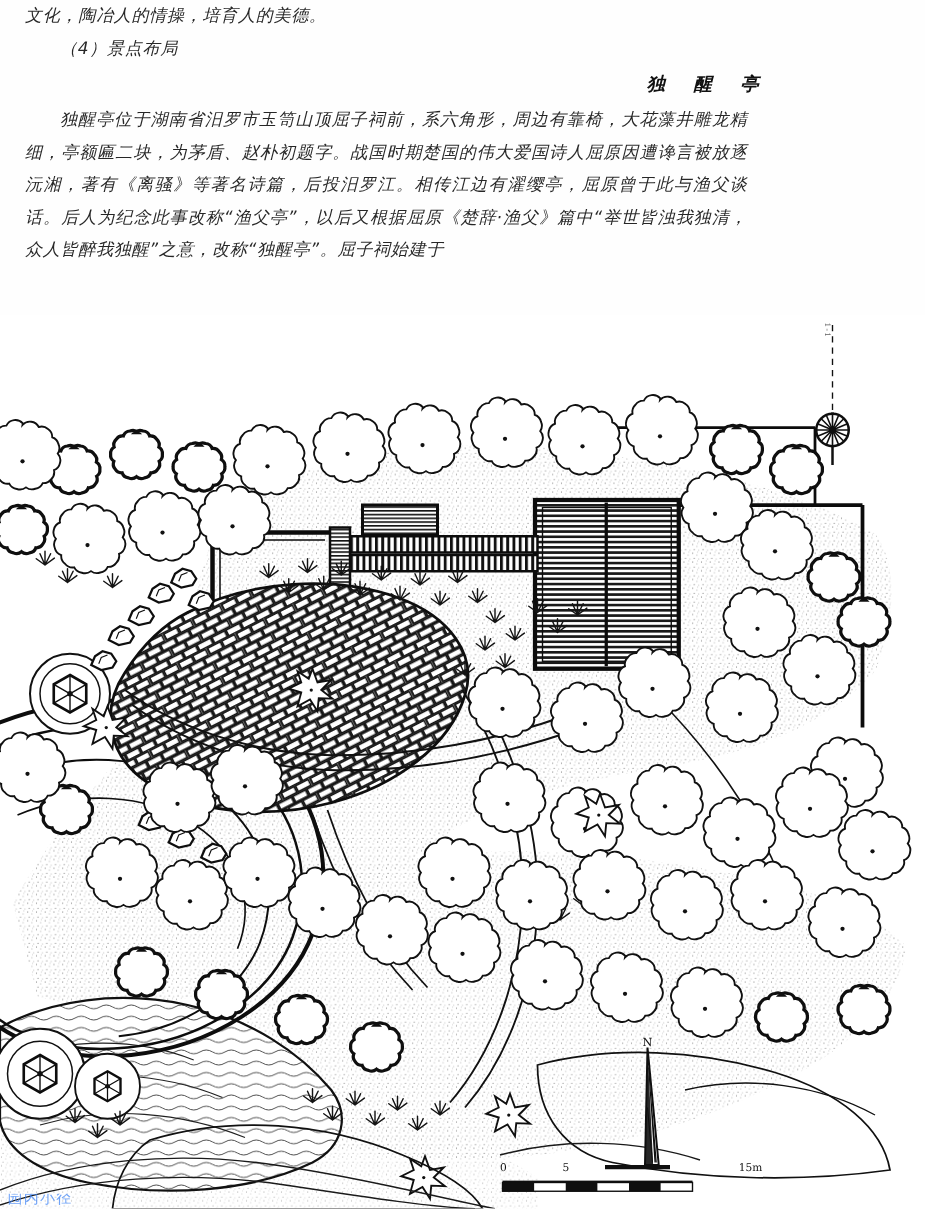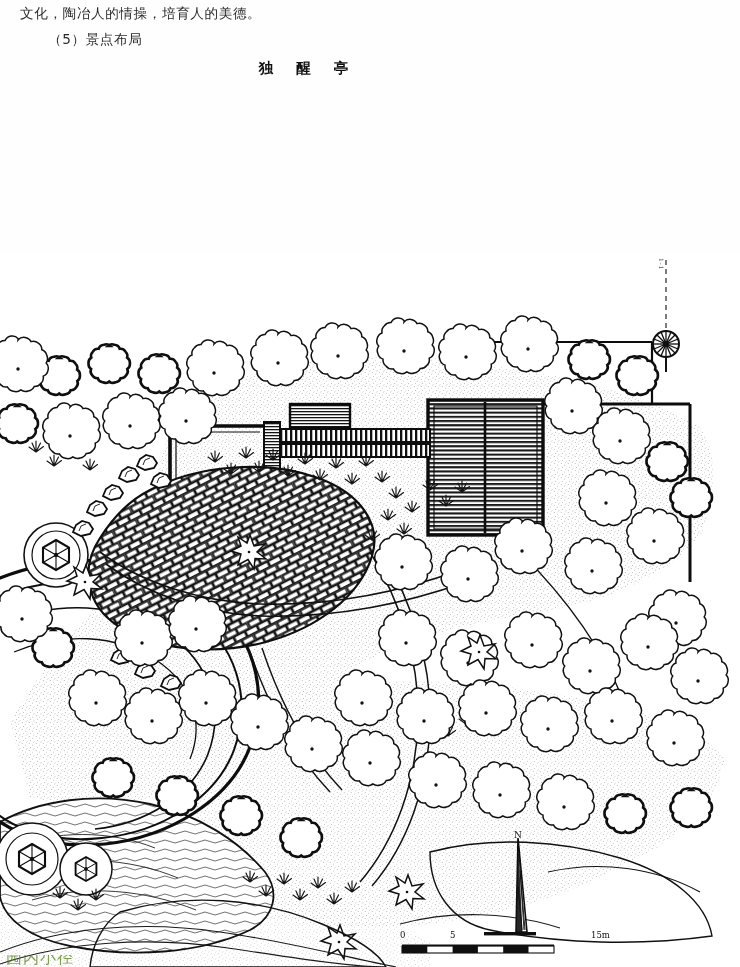--- a/index.html
+++ b/index.html
@@ -24,38 +24,39 @@
     background: #fefefe;
   }
 
   
   .text-block {
     position: absolute;
     left: 0;
     top: 0;
     width: 616px;
     padding: 0;
+    font-style: italic;
   }
   .para {
     font-size: 13.6px;
     line-height: 26px;
     letter-spacing: 0.6px;
     color: #161616;
     text-align: justify;
     margin: 0;
     padding: 0 18px 0 20px;
     font-family: "DejaVu Sans", "Liberation Sans", sans-serif;
     
     filter: blur(0.18px);
     opacity: .93;
   }
   .para.indent { text-indent: 28px; }
 
   .section-title {
-    text-align: center;
+    text-align: right;
     font-size: 14.5px;
     font-weight: bold;
     letter-spacing: 9px;
     line-height: 26px;
     margin: 0;
     padding: 3px 0 2px 0;
     color: #101010;
     filter: blur(0.15px);
   }
 
@@ -75,24 +76,24 @@
   #caption-sliver {
     position: absolute;
     left: 6px;
     bottom: 0px;
     width: 120px;
     height: 12px;
     overflow: hidden;
   }
   #caption-sliver span {
     display: block;
-    font-size: 16px;
+    font-size: 12px;
     line-height: 12px;
     letter-spacing: 1px;
-    color: #4d7c0f;
+    color: #3b82f6;
     opacity: .72;
     filter: blur(0.3px);
     transform: translateY(-3px);
   }
 
   
   .scale-label {
     position: absolute;
     font-size: 8.5px;
     color: #111;
@@ -115,24 +116,25 @@
     opacity: .8;
   }
 </style>
 </head>
 <body>
 
 <div id="page">
 
   <div class="text-block">
     <p class="para">文化，陶冶人的情操，培育人的美德。</p>
-    <p class="para indent">（5）景点布局</p>
+    <p class="para indent">（4）景点布局</p>
 
     <h2 class="section-title">独 醒 亭</h2>
 
+    <p class="para indent">独醒亭位于湖南省汨罗市玉笥山顶屈子祠前，系六角形，周边有靠椅，大花藻井雕龙精细，亭额匾二块，为茅盾、赵朴初题字。战国时期楚国的伟大爱国诗人屈原因遭谗言被放逐沅湘，著有《离骚》等著名诗篇，后投汨罗江。相传江边有濯缨亭，屈原曾于此与渔父谈话。后人为纪念此事改称“渔父亭”，以后又根据屈原《楚辞·渔父》篇中“举世皆浊我独清，众人皆醉我独醒”之意，改称“独醒亭”。屈子祠始建于</p>
   </div>
 
   <div id="plan-wrap">
 
     <svg id="plan-svg" width="740" height="715" viewBox="0 0 740 715" xmlns="http://www.w3.org/2000/svg">
       <defs>
 
         <pattern id="stipple" width="7" height="7" patternUnits="userSpaceOnUse">
           <rect width="7" height="7" fill="#ffffff"></rect>
           <circle cx="1.2" cy="1.6" r="0.42" fill="#3a3a3a"></circle>

